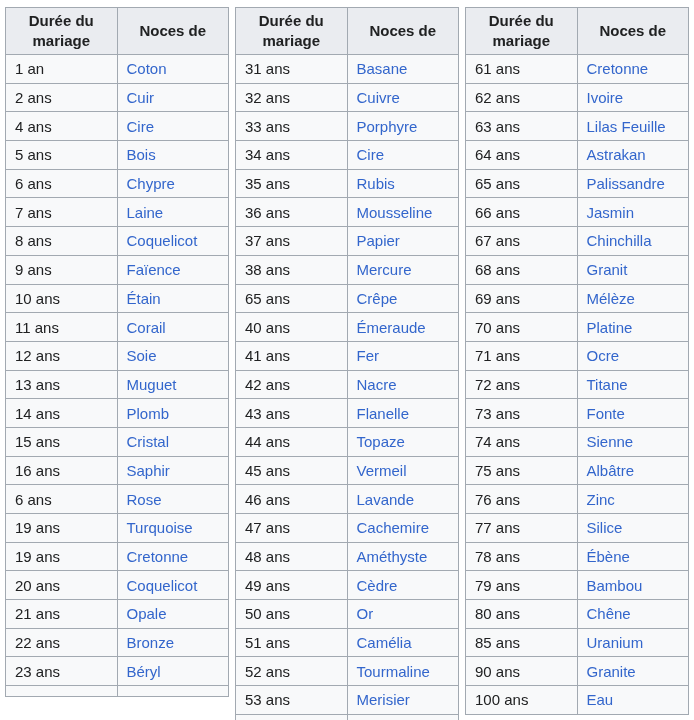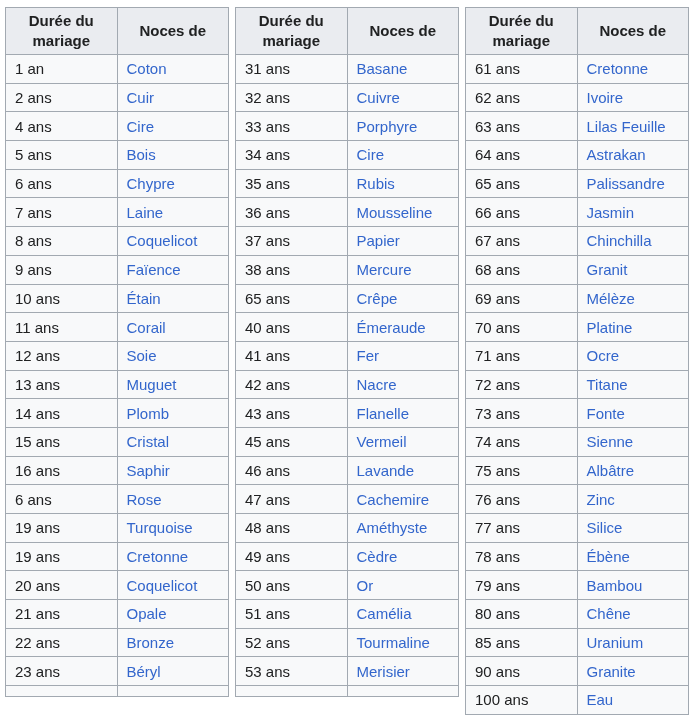--- a/index.html
+++ b/index.html
@@ -228,20 +228,24 @@
         </tr>
         <tr>
           <td>42 ans</td>
           <td><a class="wlink">Nacre</a></td>
         </tr>
         <tr>
           <td>43 ans</td>
           <td><a class="wlink">Flanelle</a></td>
         </tr>
         <tr>
+          <td>44 ans</td>
+          <td><a class="wlink">Topaze</a></td>
+        </tr>
+        <tr>
           <td>45 ans</td>
           <td><a class="wlink">Vermeil</a></td>
         </tr>
         <tr>
           <td>46 ans</td>
           <td><a class="wlink">Lavande</a></td>
         </tr>
         <tr>
           <td>47 ans</td>
           <td><a class="wlink">Cachemire</a></td>

